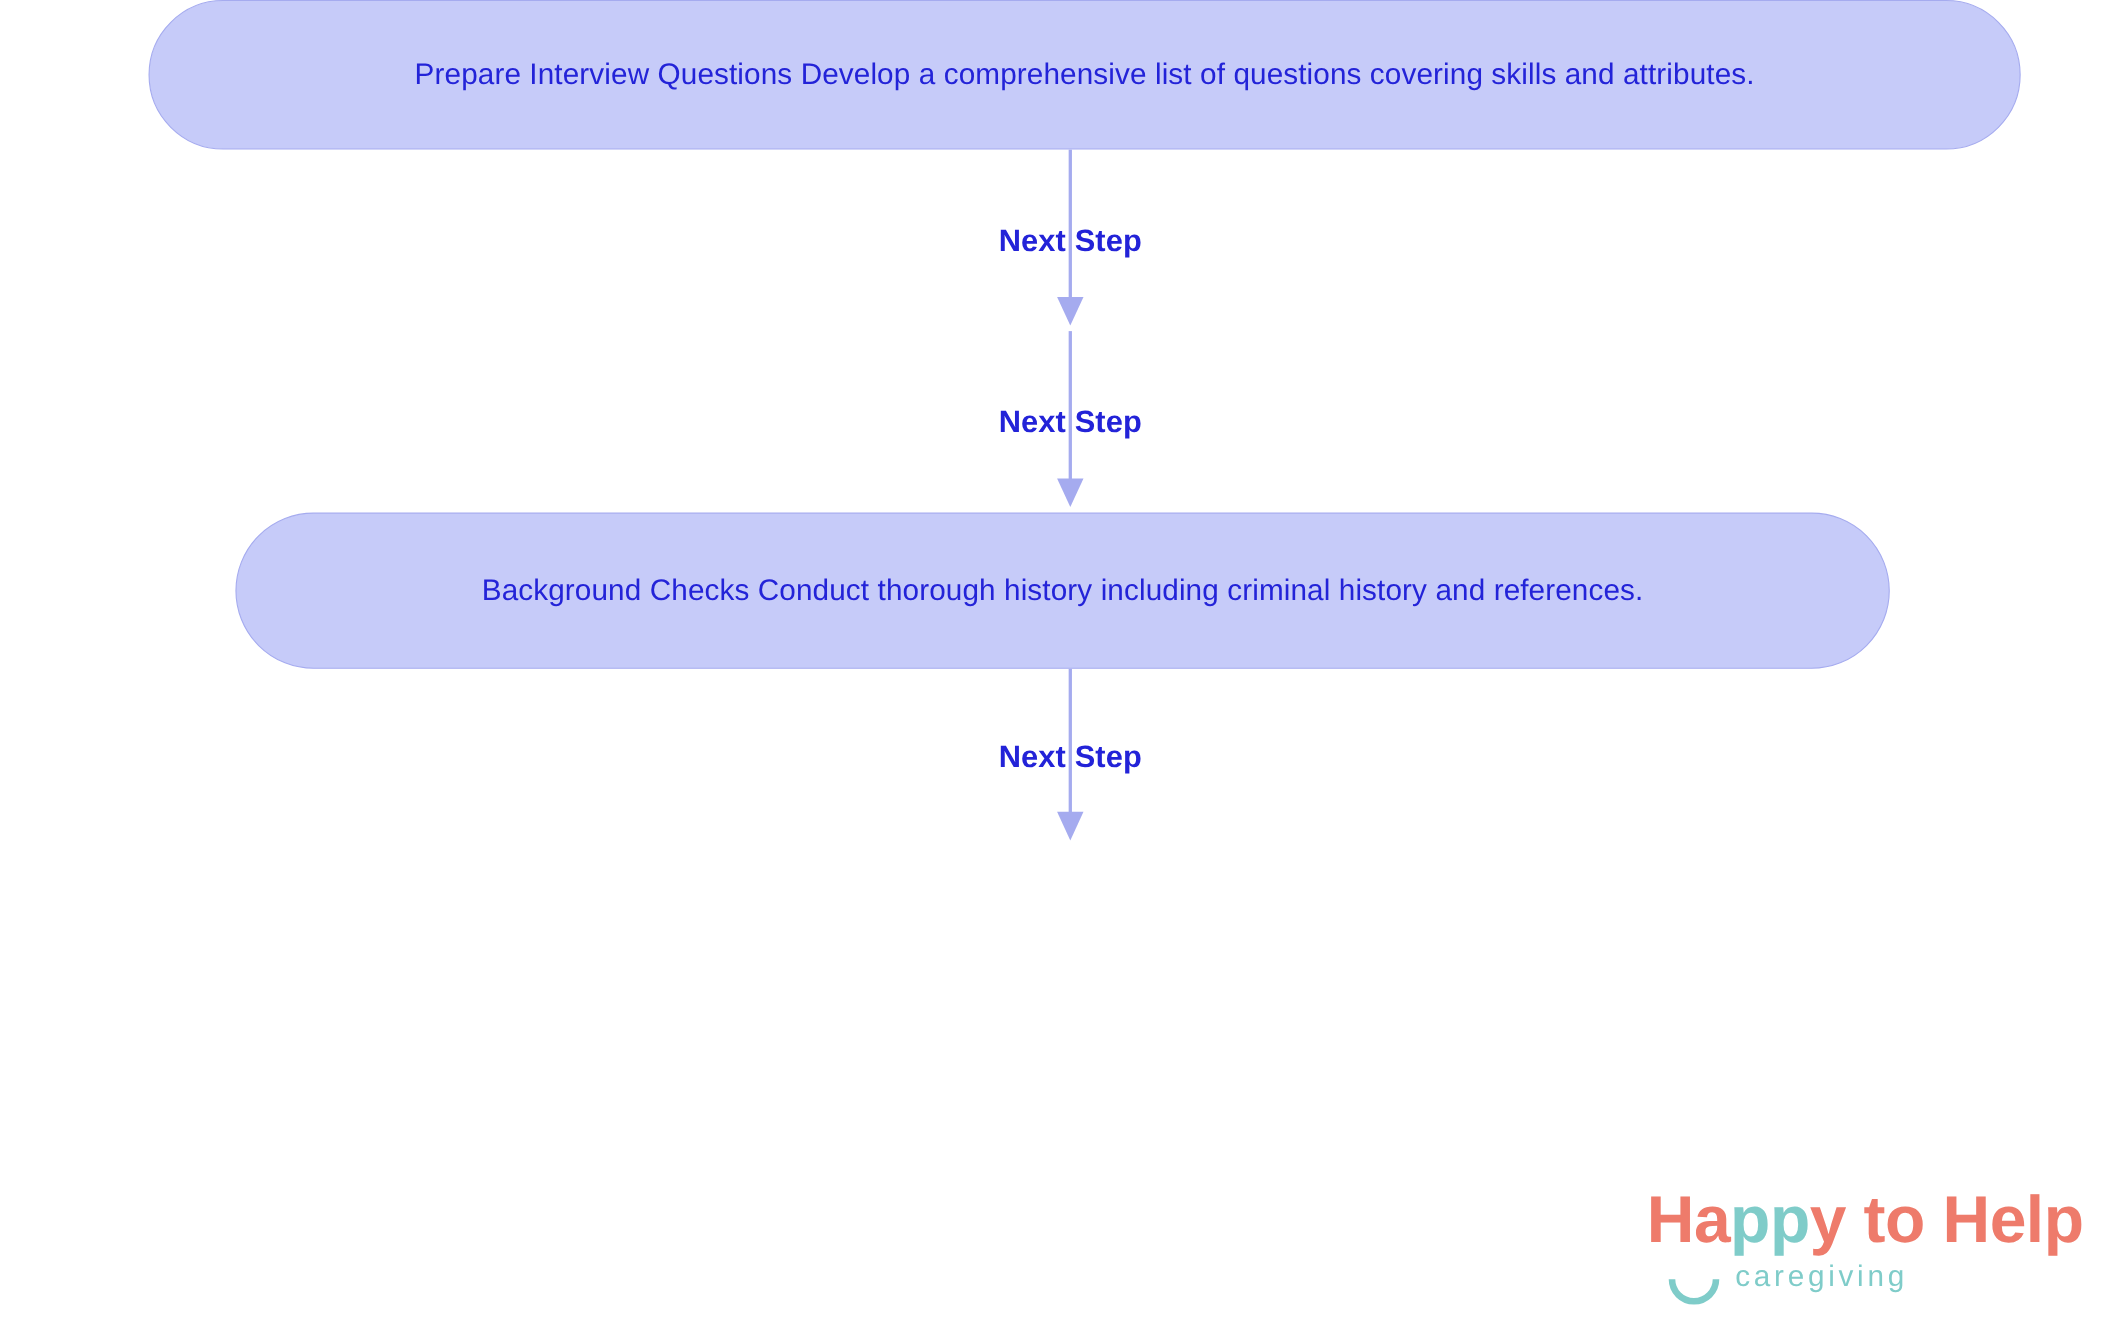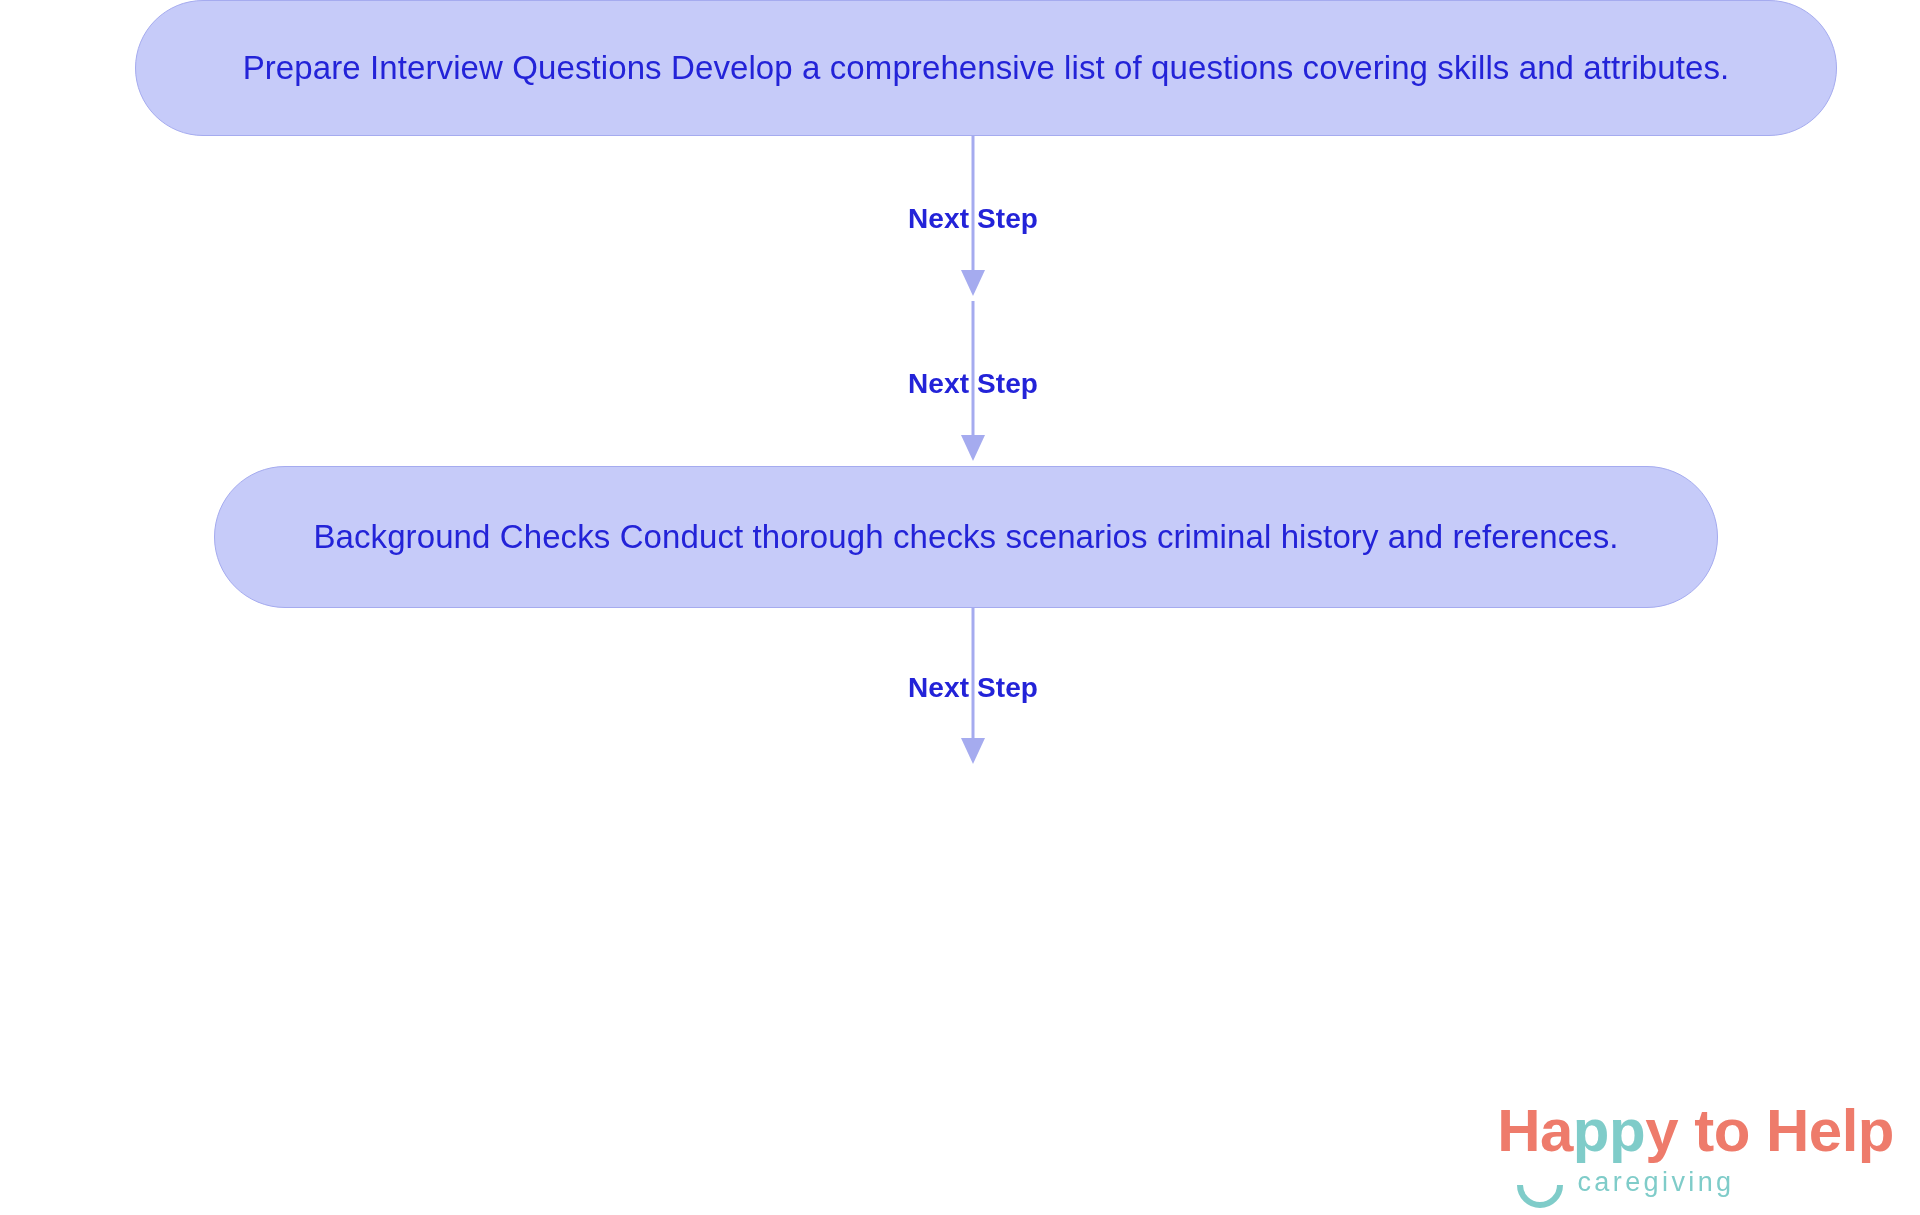--- a/index.html
+++ b/index.html
@@ -38,21 +38,21 @@
     box-sizing: border-box;
     background: #C6CBF9;
     border: 1.6px solid #A5ABEF;
     border-radius: 999px;
     color: #2323D8;
     display: flex;
     align-items: center;
     justify-content: center;
     text-align: center;
     padding: 0 44px;
-    font-size: 33px;
+    font-size: 27px;
     letter-spacing: 0.1px;
     line-height: 1.25;
     white-space: nowrap;
   }
 
   .node-1 { width: 1702px; height: 136px; margin-left: 52px; }
   .node-2 { width: 1772px; height: 146px; margin-left: 20px; }
   .node-3 { width: 1504px; height: 142px; margin-left: 12px; }
   .node-4 { width: 1320px; height: 146px; margin-left: 12px; }
 
@@ -88,21 +88,21 @@
     background: transparent;
     padding: 0 6px;
     letter-spacing: 0.1px;
     white-space: nowrap;
   }
 
   
   .logo {
     position: absolute;
     right: 26px;
-    bottom: 4px;
+    bottom: 26px;
     width: 470px;
     height: 110px;
   }
   .logo-top {
     font-size: 60px;
     font-weight: 700;
     letter-spacing: -0.5px;
     line-height: 1;
     text-align: right;
     white-space: nowrap;
@@ -150,21 +150,21 @@
 
     <div class="connector conn-2">
       <svg class="conn-svg" viewBox="0 0 40 165" preserveAspectRatio="none">
         <line x1="20" y1="0" x2="20" y2="142" stroke="#A5ABEF" stroke-width="3"></line>
         <polygon points="20,160 8,134 32,134" fill="#A5ABEF"></polygon>
       </svg>
       <span class="edge-label">Next Step</span>
     </div>
 
     <div class="node node-3">
-      <span>Background Checks Conduct thorough checks scenarios criminal history and references.</span>
+      <span>Background Checks Conduct thorough history including criminal history and references.</span>
     </div>
 
     <div class="connector conn-3">
       <svg class="conn-svg" viewBox="0 0 40 160" preserveAspectRatio="none">
         <line x1="20" y1="0" x2="20" y2="138" stroke="#A5ABEF" stroke-width="3"></line>
         <polygon points="20,156 8,130 32,130" fill="#A5ABEF"></polygon>
       </svg>
       <span class="edge-label">Next Step</span>
     </div>
 

